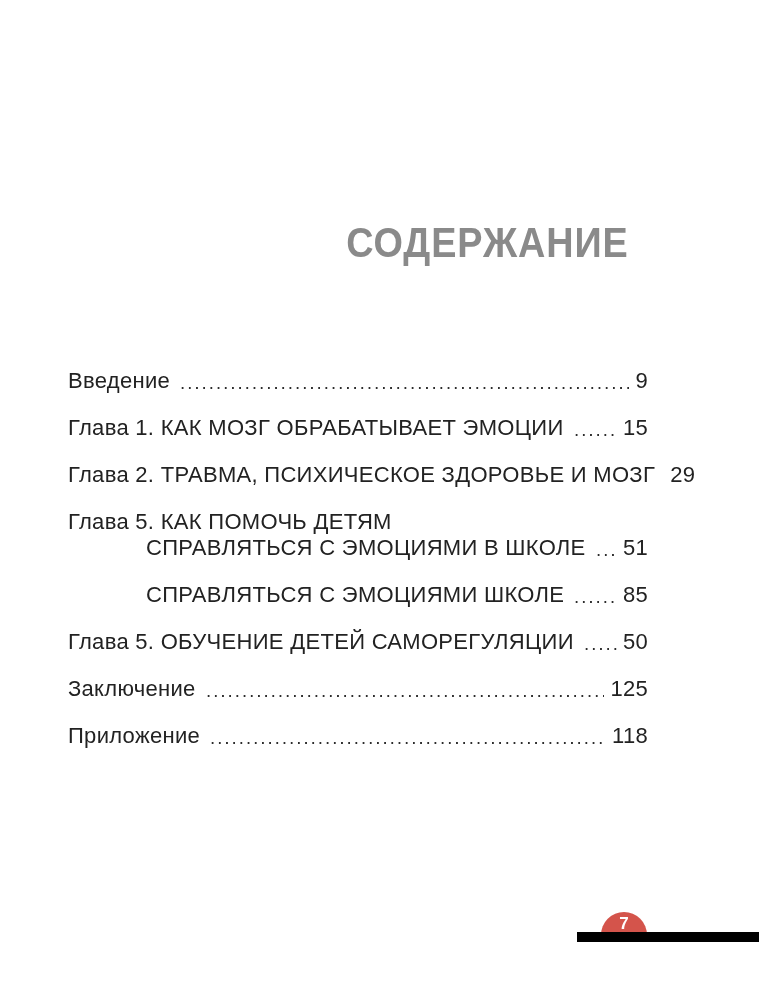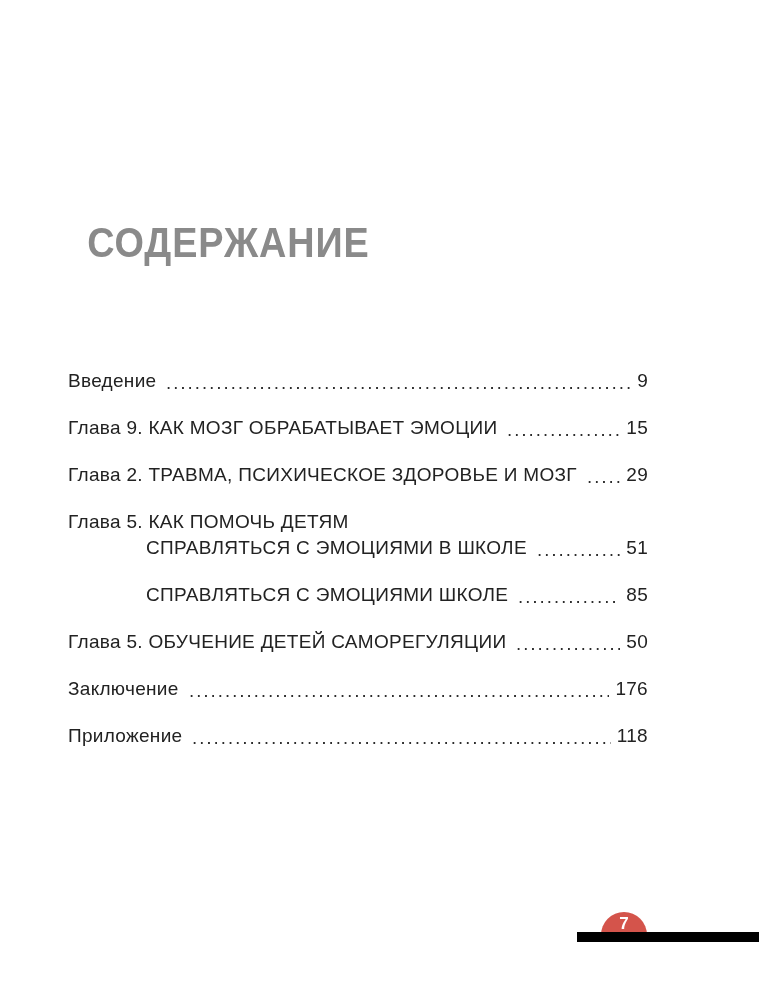--- a/index.html
+++ b/index.html
@@ -7,42 +7,42 @@
     width: 759px; height: 1000px;
     background: #ffffff;
     position: relative;
     font-family: "Liberation Sans", sans-serif;
     color: #222222;
     overflow: hidden;
   }
   .page-title-wrap {
     position: absolute;
     left: 68px; top: 218px; width: 580px;
-    text-align: left;
+    text-align: right;
   }
   .page-title {
     display: inline-block;
     font-size: 43px;
     font-weight: bold;
     letter-spacing: 1px;
     color: #8a8a8a;
     transform: scaleX(0.88);
     transform-origin: center;
     white-space: nowrap;
   }
   .toc {
     position: absolute;
     left: 68px; top: 368px; width: 580px;
   }
   .toc-entry { margin-bottom: 21px; }
   .toc-line {
     display: flex;
     align-items: flex-end;
     line-height: 26px;
-    font-size: 19px;
+    font-size: 22px;
     letter-spacing: 0.3px;
     white-space: nowrap;
   }
   .toc-line .label { flex: 0 0 auto; }
   .toc-line.wrapped-line .label { padding-left: 78px; }
   .dots {
     flex: 1 1 auto;
     align-self: stretch;
     margin: 0 6px 0 9px;
     background-image: radial-gradient(circle, #2c2c2c 1.15px, rgba(0,0,0,0) 1.35px);
@@ -94,21 +94,21 @@
   <div class="toc-entry">
     <div class="toc-line">
       <span class="label">Введение</span>
       <span class="dots"></span>
       <span class="page-num">9</span>
     </div>
   </div>
 
   <div class="toc-entry">
     <div class="toc-line">
-      <span class="label">Глава 9. КАК МОЗГ ОБРАБАТЫВАЕТ ЭМОЦИИ</span>
+      <span class="label">Глава 1. КАК МОЗГ ОБРАБАТЫВАЕТ ЭМОЦИИ</span>
       <span class="dots"></span>
       <span class="page-num">15</span>
     </div>
   </div>
 
   <div class="toc-entry">
     <div class="toc-line">
       <span class="label">Глава 2. ТРАВМА, ПСИХИЧЕСКОЕ ЗДОРОВЬЕ И МОЗГ</span>
       <span class="dots"></span>
       <span class="page-num">29</span>
@@ -139,21 +139,21 @@
       <span class="label">Глава 5. ОБУЧЕНИЕ ДЕТЕЙ САМОРЕГУЛЯЦИИ</span>
       <span class="dots"></span>
       <span class="page-num">50</span>
     </div>
   </div>
 
   <div class="toc-entry">
     <div class="toc-line">
       <span class="label">Заключение</span>
       <span class="dots"></span>
-      <span class="page-num">176</span>
+      <span class="page-num">125</span>
     </div>
   </div>
 
   <div class="toc-entry">
     <div class="toc-line">
       <span class="label">Приложение</span>
       <span class="dots"></span>
       <span class="page-num">118</span>
     </div>
   </div>

